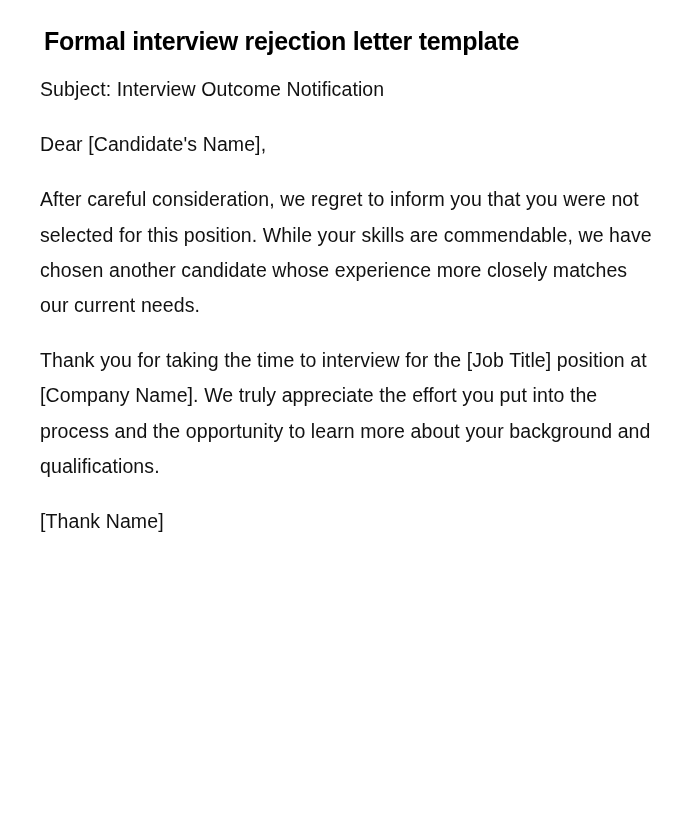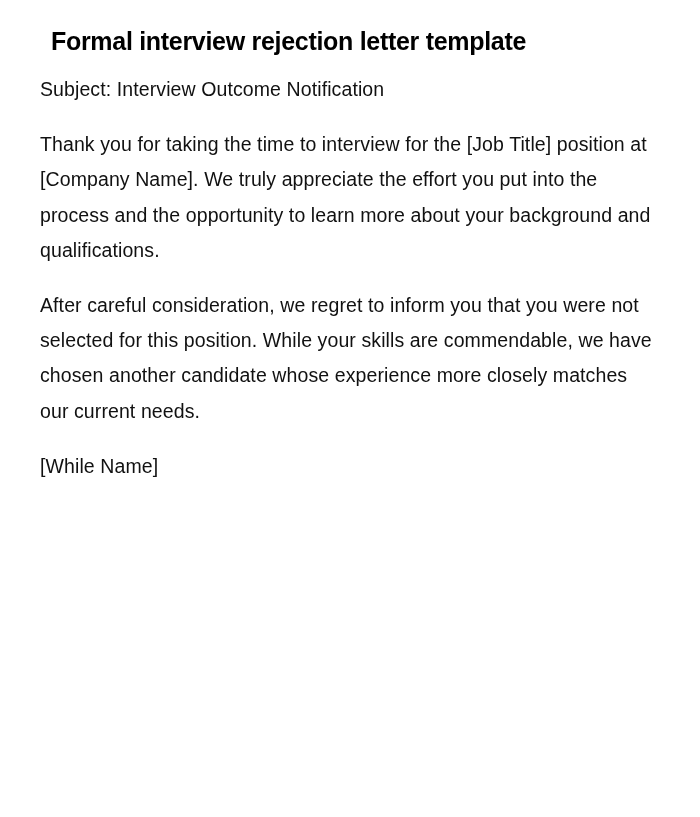--- a/index.html
+++ b/index.html
@@ -4,29 +4,30 @@
   <style>
     html, body { margin: 0; padding: 0; background: #ffffff; }
     body {
       width: 700px; height: 817px; overflow: hidden;
       font-family: "Liberation Sans", sans-serif;
       color: #111111;
     }
     .page { padding: 24px 40px 0 40px; }
     .title {
       font-size: 25px; font-weight: bold; letter-spacing: -0.3px;
-      margin: 0 0 14px 11px; line-height: 34px; color: #000;
+      margin: 0 0 14px 4px; line-height: 34px; color: #000;
     }
     .para {
       font-size: 19.5px; line-height: 35.2px; margin: 0 0 20px 0;
       letter-spacing: 0.1px;
     }
   </style>
 </head>
 <body>
 
 <div class="page">
   <h1 class="title">Formal interview rejection letter template</h1>
   <p class="para">Subject: Interview Outcome Notification</p>
+  <p class="para">Dear [Candidate's Name],</p>
+  <p class="para">After careful consideration, we regret to inform you that you were not selected for this position. While your skills are commendable, we have chosen another candidate whose experience more closely matches our current needs.</p>
   <p class="para">Thank you for taking the time to interview for the [Job Title] position at [Company Name]. We truly appreciate the effort you put into the process and the opportunity to learn more about your background and qualifications.</p>
-  <p class="para">After careful consideration, we regret to inform you that you were not selected for this position. While your skills are commendable, we have chosen another candidate whose experience more closely matches our current needs.</p>
-  <p class="para">[While Name]</p>
+  <p class="para">[Thank Name]</p>
 </div>
 
 </body></html>

